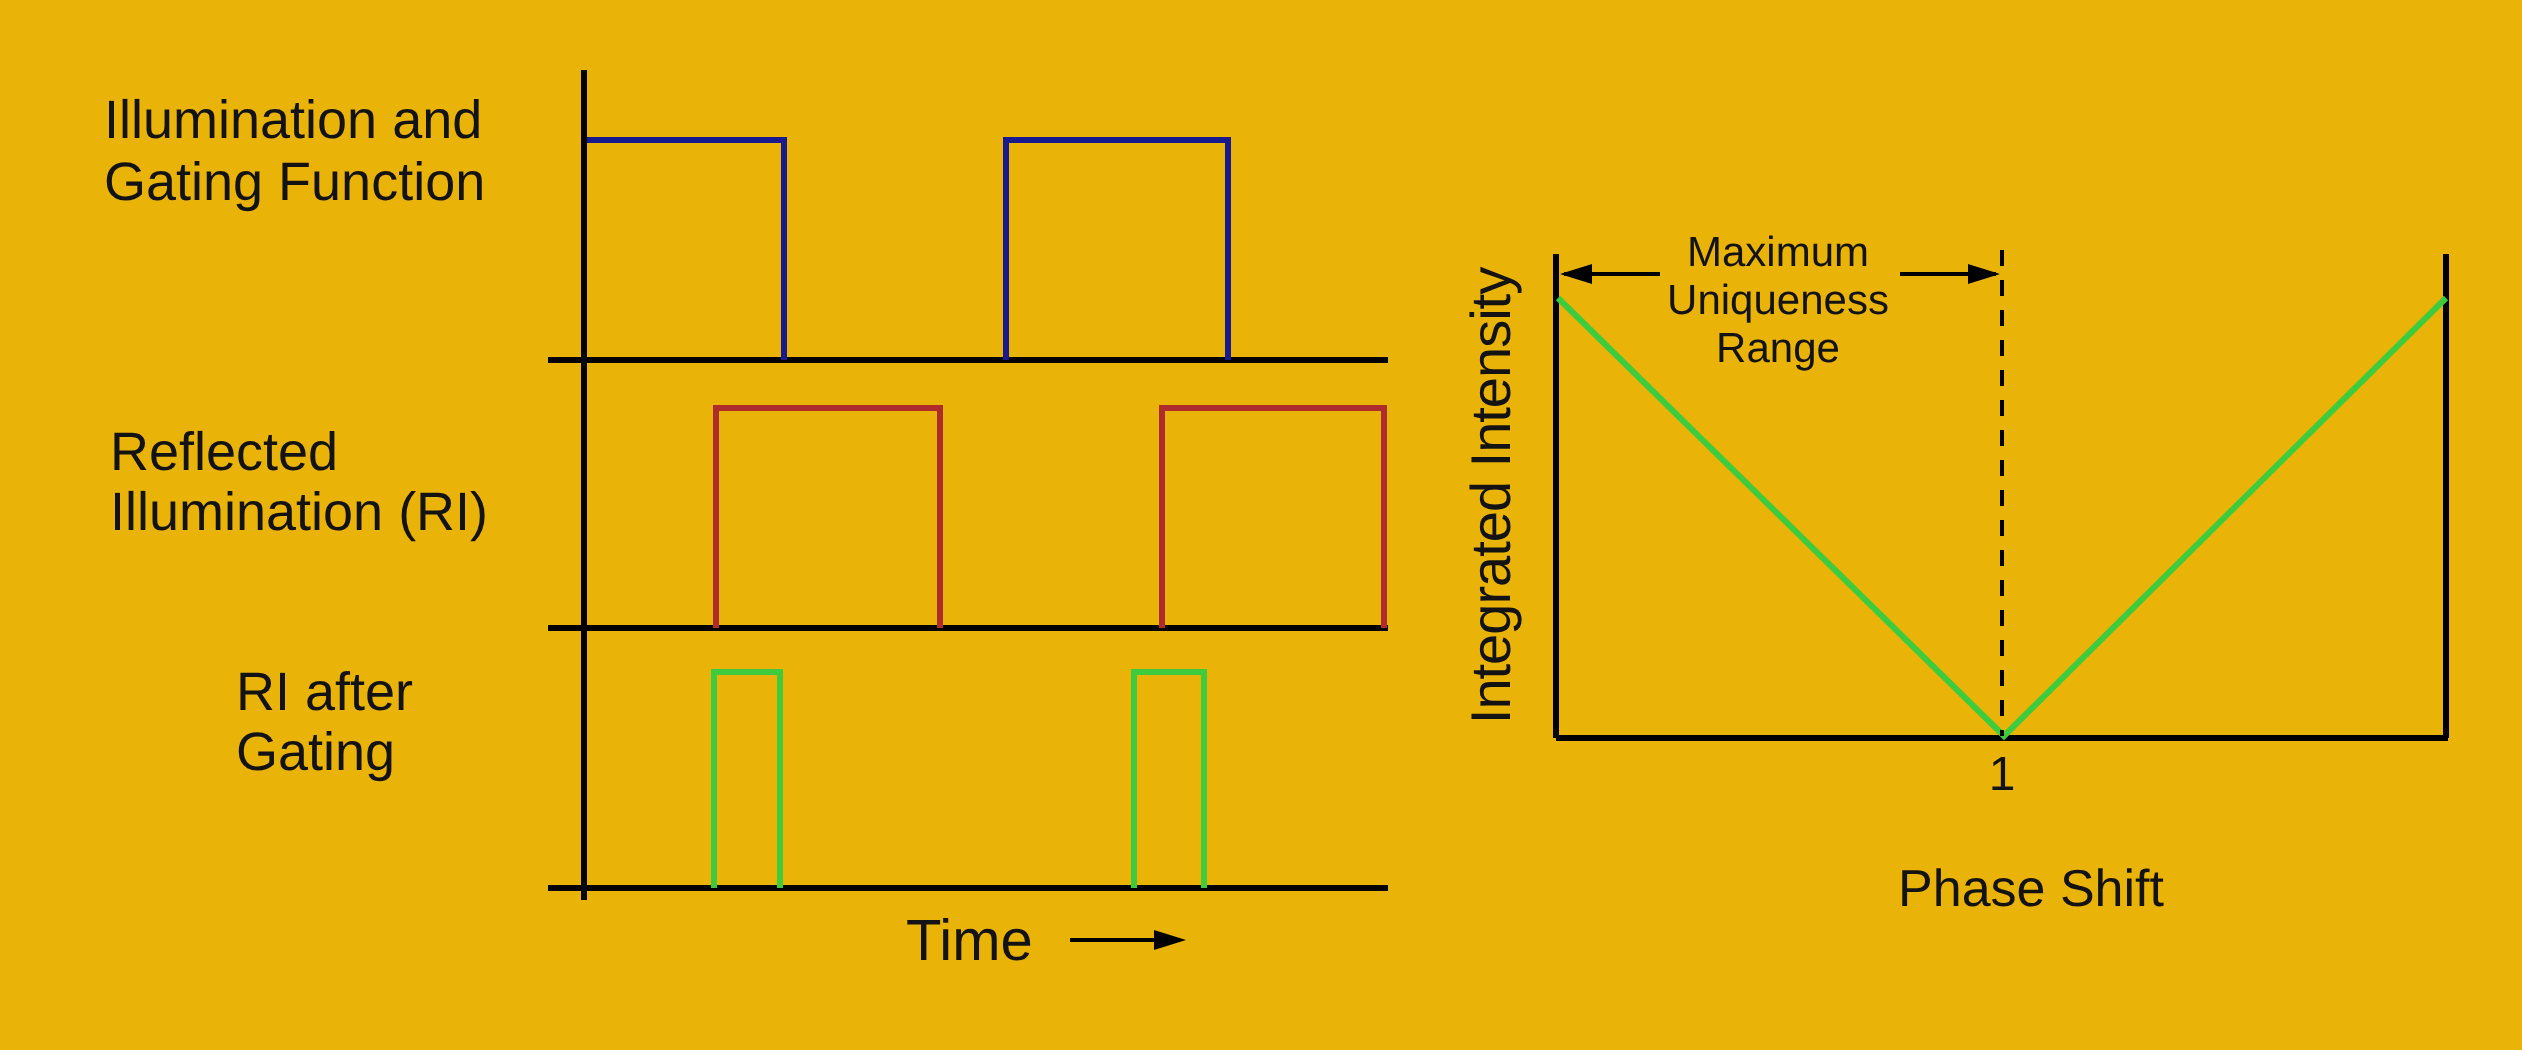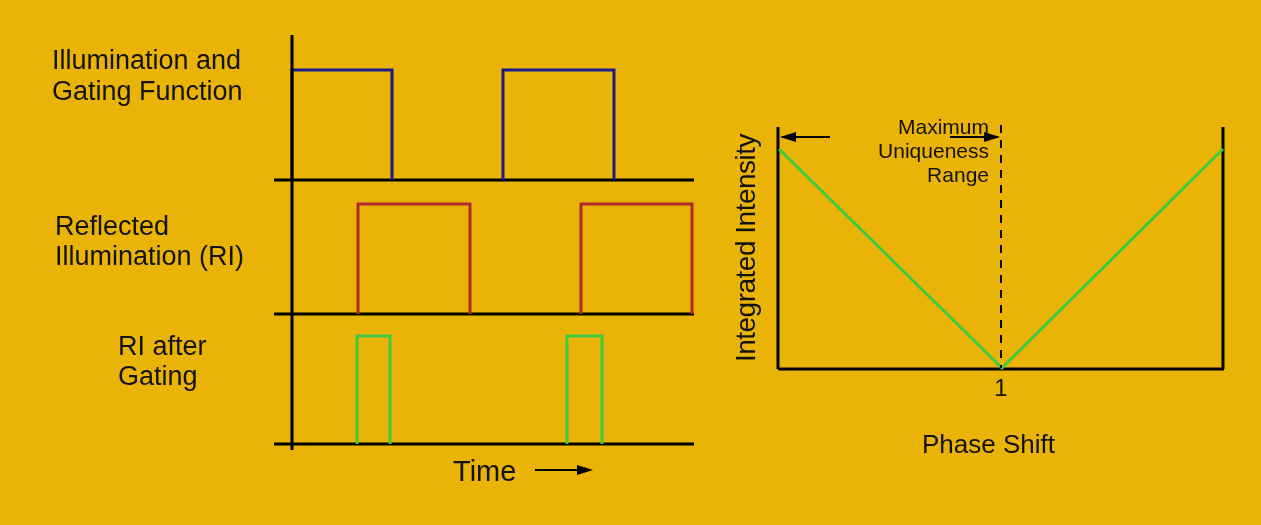--- a/index.html
+++ b/index.html
@@ -19,23 +19,23 @@
   }
   .lbl-gating{left:52px;top:45px;font-size:27px;line-height:31px;}
   .lbl-reflected{left:55px;top:211px;font-size:27px;line-height:30px;}
   .lbl-riafter{left:118px;top:331px;font-size:27px;line-height:30px;}
   .lbl-time{left:453px;top:455px;font-size:29px;}
   .lbl-ylabel{
     left:746px;top:248px;
     transform:translate(-50%,-50%) rotate(-90deg);
     font-size:28px;letter-spacing:-0.5px;white-space:nowrap;
   }
-  .lbl-annot{left:789px;top:115px;width:200px;text-align:right;font-size:21px;line-height:24px;}
+  .lbl-annot{left:789px;top:115px;width:200px;text-align:center;font-size:21px;line-height:24px;}
   .lbl-one{left:986px;top:374px;width:30px;text-align:center;font-size:24px;}
-  .lbl-phase{left:922px;top:429px;width:160px;text-align:left;font-size:26px;}
+  .lbl-phase{left:922px;top:429px;width:160px;text-align:right;font-size:26px;}
 </style>
 </head>
 <body>
 
 <div class="stage">
   <svg id="fig-svg" width="1261" height="525" viewBox="0 0 1261 525">
       <line x1="274" y1="180" x2="694" y2="180" stroke="#000000" stroke-width="3"></line>
       <path d="M 292 180 L 292 70 L 392 70 L 392 180" fill="none" stroke="#1a1a8f" stroke-width="3"></path>
       <path d="M 503 180 L 503 70 L 614 70 L 614 180" fill="none" stroke="#1a1a8f" stroke-width="3"></path>
       <line x1="274" y1="314" x2="694" y2="314" stroke="#000000" stroke-width="3"></line>

